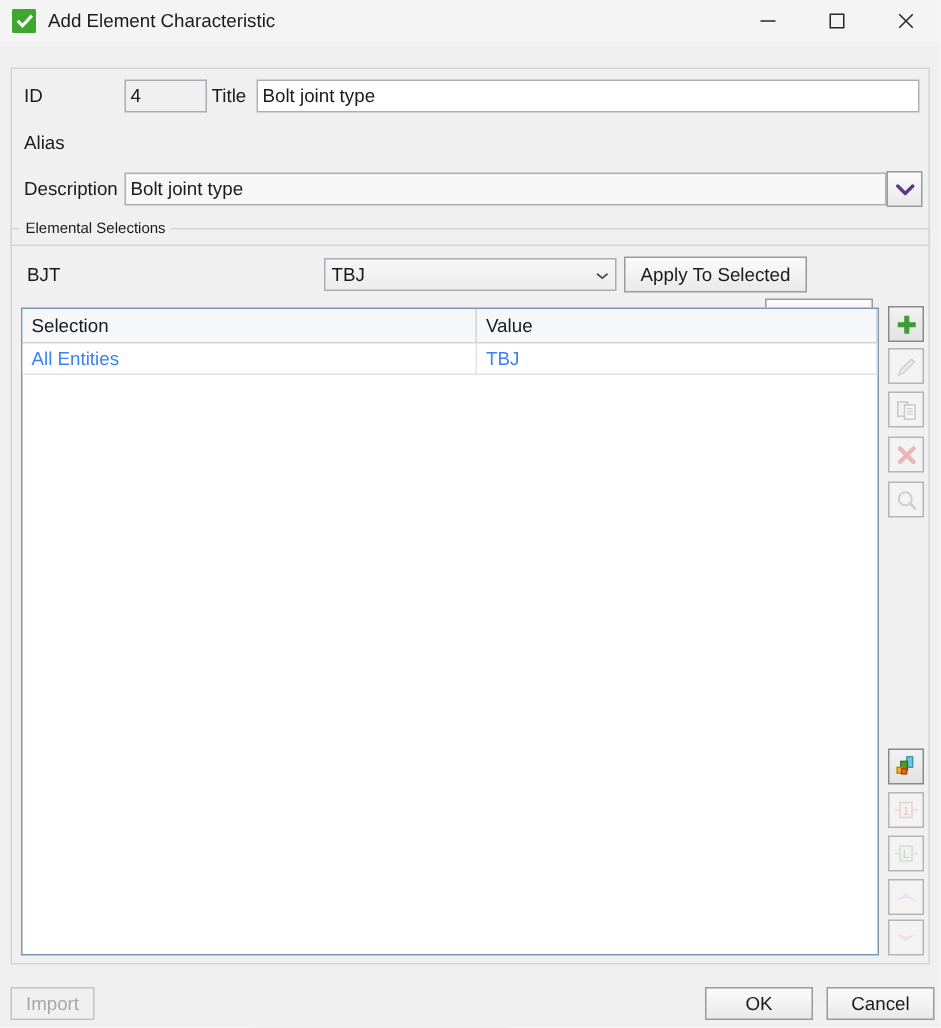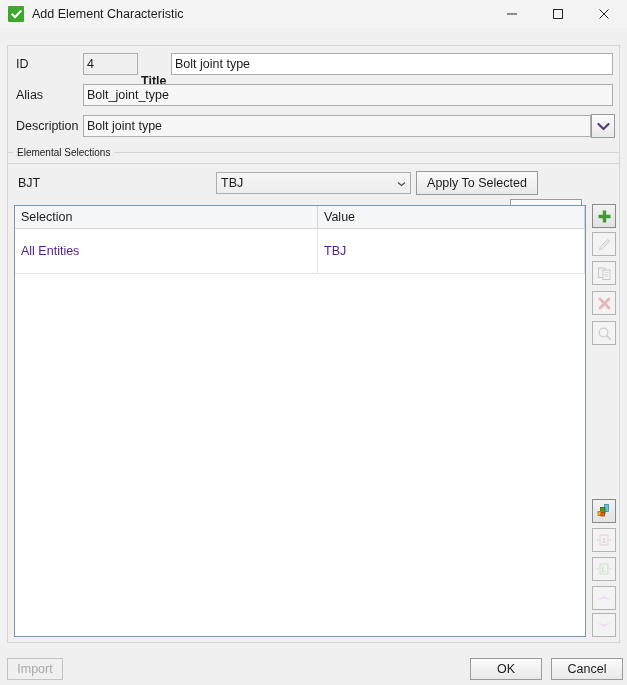--- a/index.html
+++ b/index.html
@@ -76,21 +76,21 @@
     padding: 0 3px;
     line-height: 20px;
     white-space: nowrap;
     overflow: hidden;
   }
   .tbox.readonly { background: #f0f0f0; }
   .tbox.dim { background: #f7f7f7; }
 
   #id-label    { left: 8px;  top: 11px; }
   #id-input    { position:absolute; left: 75px; top: 7px; width: 55px; }
-  #title-label { left: 133px; top: 28px; font-weight: bold; }
+  #title-label { left: 133px; top: 11px; }
   #title-input { position:absolute; left: 163px; top: 7px; width: 442px; }
 
   #alias-label { left: 8px;  top: 42px; }
   #alias-input { position:absolute; left: 75px; top: 38px; width: 530px; }
 
   #desc-label  { left: 8px;  top: 73px; }
   #desc-input  { position:absolute; left: 75px; top: 69px; width: 508px; }
   #desc-expand {
     position:absolute; left: 583px; top: 68px;
     width: 24px; height: 24px;
@@ -165,22 +165,22 @@
     text-align: left;
     font-size: 12.5px;
     padding: 4px 6px;
     color: #1b1b1b;
     height: 13px;
   }
   table.grid td {
     border-right: 1px solid #e3e3e3;
     border-bottom: 1px solid #e3e3e3;
     font-size: 12.5px;
-    padding: 15px 6px;
-    color: #4c1d95;
+    padding: 3px 6px;
+    color: #3b82f6;
     background: #ffffff;
     height: 14px;
   }
   .col-sel { width: 290px; }
 
   
   .iconbtn {
     position: absolute;
     width: 24px; height: 24px;
     box-sizing: border-box;
@@ -241,21 +241,20 @@
 </div>
 
 <div class="fields-panel">
   <div class="flabel frow" id="id-label">ID</div>
   <div class="tbox readonly" id="id-input">4</div>
 
   <div class="flabel frow" id="title-label">Title</div>
   <div class="tbox" id="title-input">Bolt joint type</div>
 
   <div class="flabel frow" id="alias-label">Alias</div>
-  <div class="tbox dim" id="alias-input">Bolt_joint_type</div>
 
   <div class="flabel frow" id="desc-label">Description</div>
   <div class="tbox dim" id="desc-input">Bolt joint type</div>
   <div id="desc-expand">
     <svg width="13" height="9" viewBox="0 0 13 9">
       <path d="M1.5 2 L6.5 7 L11.5 2" stroke="#5b3a7e" stroke-width="2.2" fill="none" stroke-linecap="round" stroke-linejoin="round"></path>
     </svg>
   </div>
 </div>
 

